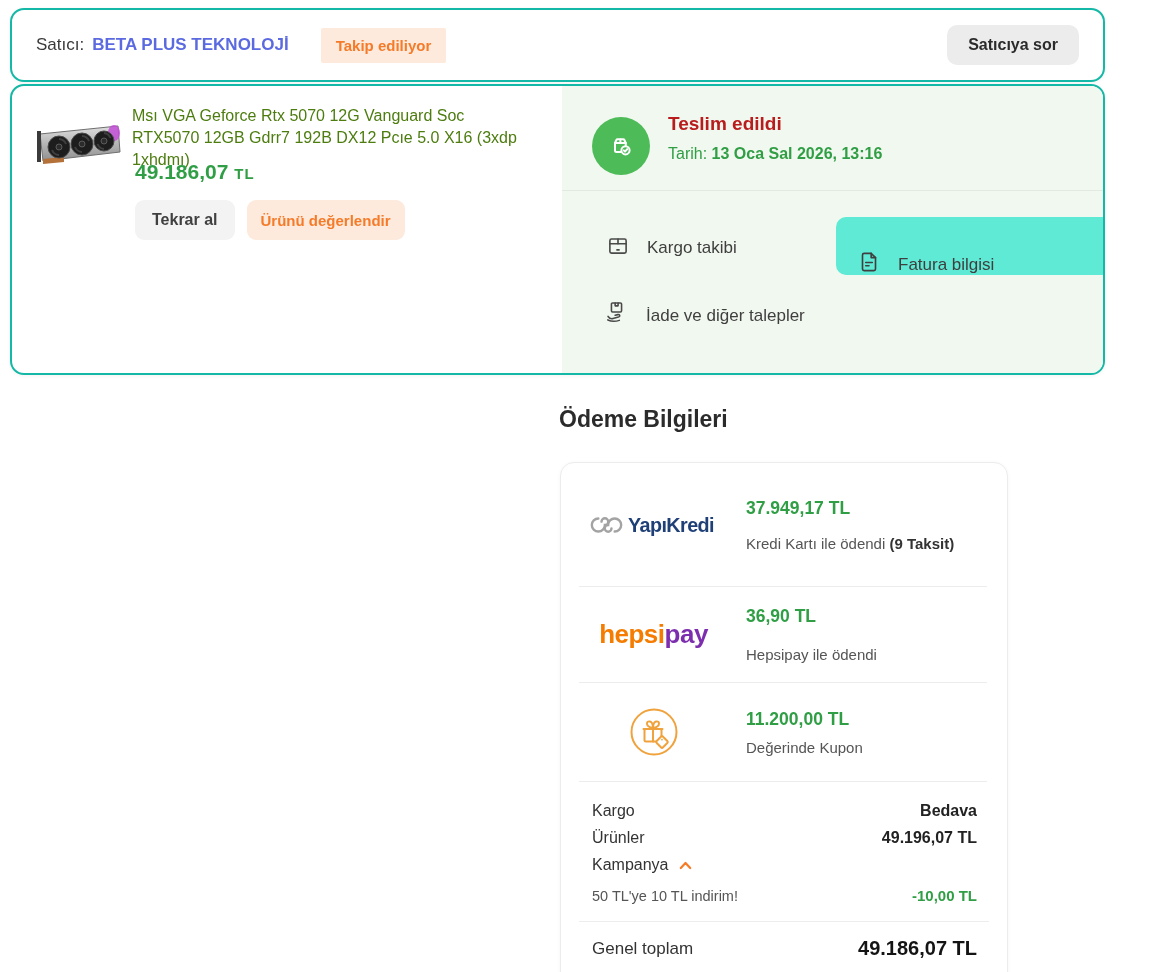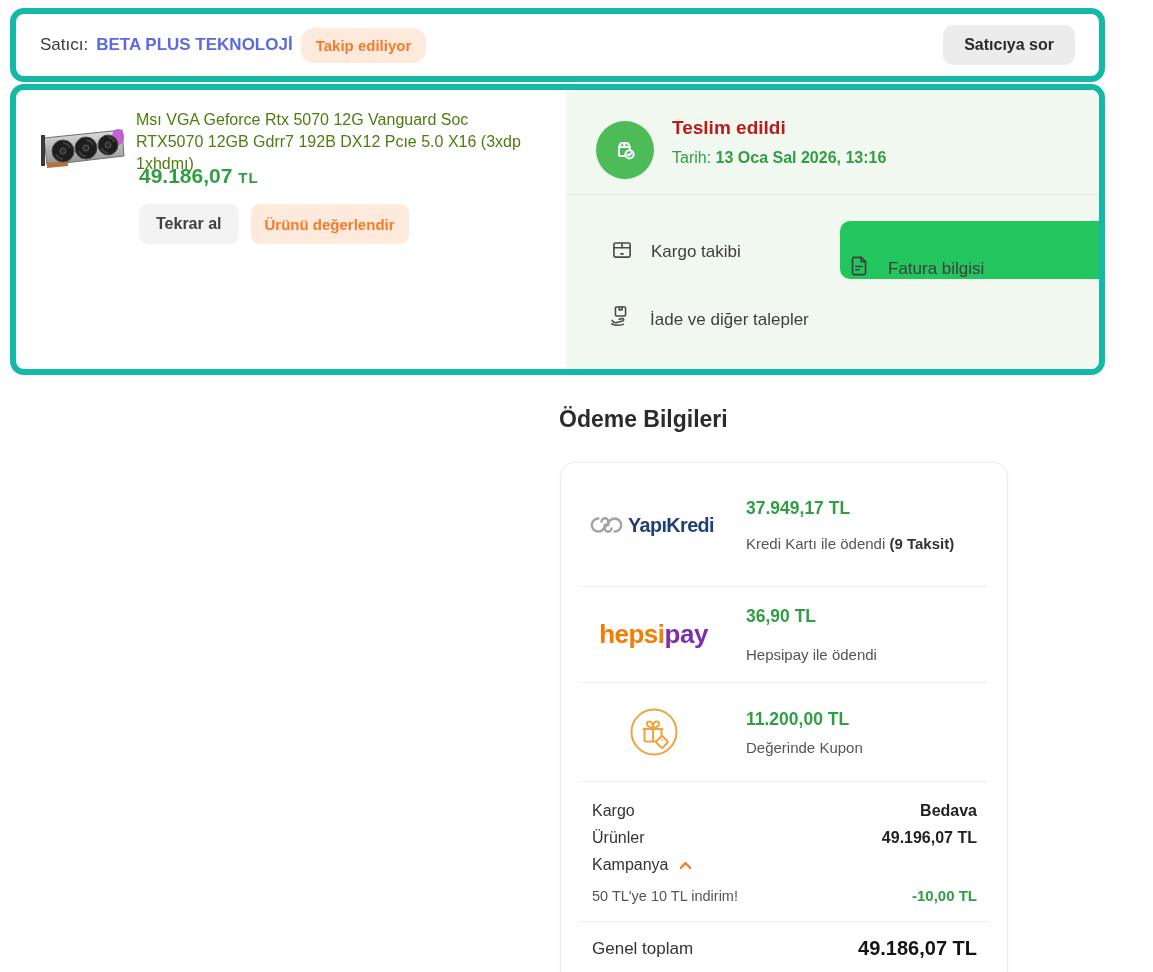--- a/index.html
+++ b/index.html
@@ -1,30 +1,30 @@
 <!DOCTYPE html>
 <html lang="tr" style="--accent-green: #2f9e44; --status-green: #4cbb58; --orange: #f57b29; --badge-bg: #fdeadc; --link-blue: #5b6ae0; --navy: #1f3f77; --hepsi-orange: #f57c00; --hepsi-purple: #7d2eae; --panel-green: #f1f8ef;"><head>
 <meta charset="utf-8">
 <style>
   * { margin:0; padding:0; box-sizing:border-box; }
   html,body { width:1153px; height:972px; overflow:hidden; background:#fff;
     font-family:"Liberation Sans","DejaVu Sans",sans-serif; color:#333; }
   #app { position:relative; width:1153px; height:972px; background:#fff; }
 
   
-  .card { background:#fff; border:6px solid #14b8a6; border-radius:14px;
+  .card { background:#fff; border:2px solid #14b8a6; border-radius:14px;
           box-shadow:0 1px 4px rgba(0,0,0,.05); }
   #seller-bar { position:absolute; left:10px; top:8px; width:1095px; height:74px;
     display:flex; align-items:center; padding:0 24px; }
   .seller-label { font-size:17px; color:#3a3a3a; }
   .seller-name { font-size:17px; font-weight:bold; color:var(--link-blue,#5b6ae0);
     margin-left:8px; cursor:pointer; }
-  .follow-badge { margin-left:8px; background:var(--badge-bg,#fdeadc);
+  .follow-badge { margin-left:32px; background:var(--badge-bg,#fdeadc);
     color:var(--orange,#f57b29); font-size:15px; font-weight:bold;
-    padding:9px 15px; border-radius:13px; cursor:pointer; }
+    padding:9px 15px; border-radius:2px; cursor:pointer; }
   .spacer { flex:1; }
   .ask-btn { background:#ececec; color:#2b2b2b; font-size:16px; font-weight:bold;
     border:none; padding:11px 21px; border-radius:10px; cursor:pointer;
     font-family:inherit; }
 
   
   #order-card { position:absolute; left:10px; top:84px; width:1095px; height:291px;
     overflow:hidden; }
   #product-pane { position:absolute; left:0; top:0; width:550px; height:100%; }
   #product-thumb { position:absolute; left:22px; top:30px; width:90px; height:60px; cursor:pointer; }
@@ -51,21 +51,21 @@
     color:var(--accent-green,#2f9e44); }
   #status-date b { font-weight:bold; }
   #pane-divider { position:absolute; left:0; right:0; top:104px; height:1px; background:#e2e9e0; }
 
   .action-item { position:absolute; display:flex; align-items:flex-end; gap:16px;
     cursor:pointer; color:#3f3f3f; font-size:17px; }
   .action-item svg { color:#4a4a4a; }
   #action-cargo   { left:43px; top:146px; }
   #action-returns { left:41px; top:213px; }
   #action-invoice { left:274px; top:131px; width:287px; height:58px;
-    background:#22c55e; border-radius:10px; padding-left:6px; gap:16px; }
+    background:#5eead4; border-radius:10px; padding-left:20px; gap:16px; }
 
   
   #payment-heading { position:absolute; left:559px; top:406px; font-size:23px;
     font-weight:bold; color:#2b2b2b; }
   #payment-card { position:absolute; left:560px; top:462px; width:448px; height:562px;
     background:#fff; border:1px solid #ececec; border-radius:14px;
     box-shadow:0 1px 4px rgba(0,0,0,.04); }
   .pay-row { display:flex; align-items:center; }
   .pay-row .logo-col { width:185px; display:flex; align-items:center; justify-content:center; }
   .pay-row .info-col { flex:1; display:flex; flex-direction:column; }

